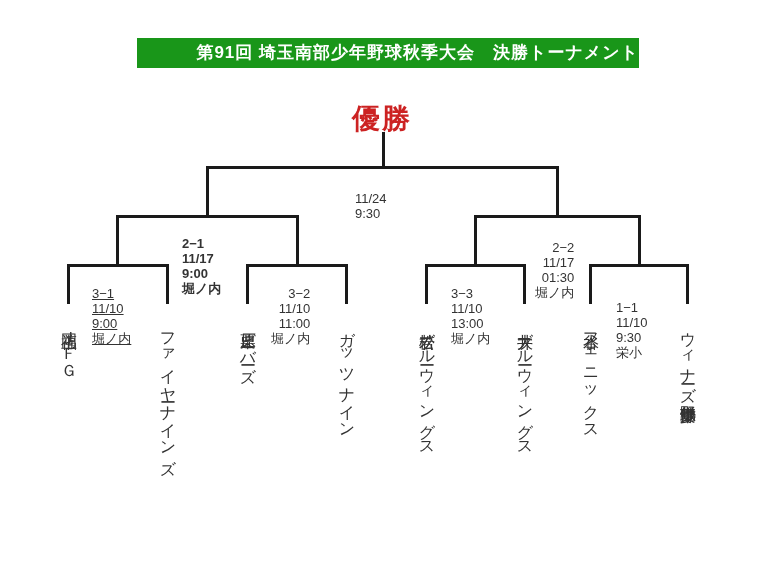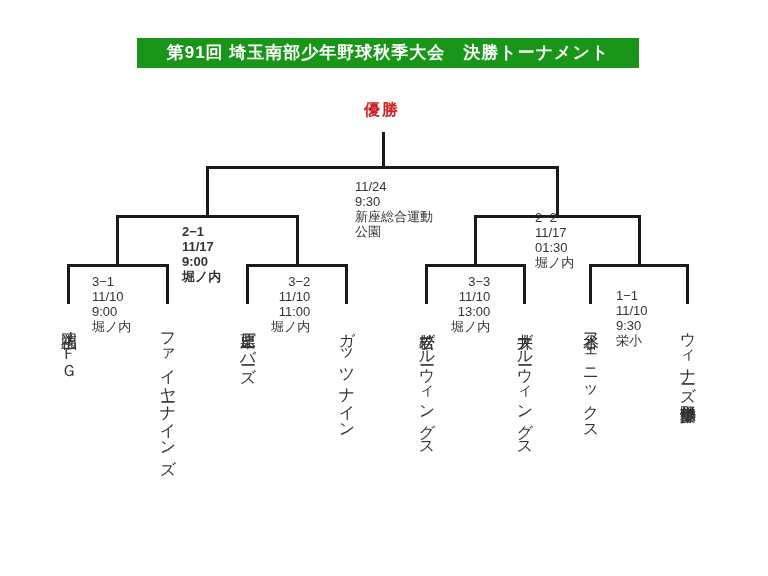--- a/index.html
+++ b/index.html
@@ -8,35 +8,36 @@
     width:768px; height:576px;
     background:#ffffff;
     font-family:"Liberation Sans","DejaVu Sans",sans-serif;
     overflow:hidden;
   }
   .banner {
     position:absolute; left:137px; top:38px; width:502px; height:30px;
     background:var(--header-bg,#199619);
     color:var(--header-text,#ffffff);
     font-size:17px; font-weight:bold;
-    line-height:30px; text-align:center;
+    line-height:30px; text-align:right;
     letter-spacing:1px;
   }
   .champion {
     position:absolute; left:332px; top:100px; width:100px;
     text-align:center;
     color:var(--champion-red,#cc2222);
-    font-size:16px; font-weight:600; letter-spacing:2px;
+    font-size:28px; font-weight:600; letter-spacing:2px;
   }
   .ln { position:absolute; background:var(--line-black,#1a1a1a); }
   .match-label {
     position:absolute;
     font-size:13px; line-height:15px;
     color:var(--label-text,#333333);
     white-space:normal;
+    margin-top:12px;
   }
   .team {
     position:absolute; top:321px; width:16px;
     writing-mode:vertical-rl; text-orientation:mixed;
     font-size:16px; line-height:16px;
     color:var(--label-text,#333333);
     white-space:nowrap;
   }
 </style>
 </head>
@@ -72,49 +73,48 @@
   <div class="ln" style="left:246px;top:264px;width:3px;height:40px;"></div>
   <div class="ln" style="left:345px;top:264px;width:3px;height:40px;"></div>
   <div class="ln" style="left:425px;top:264px;width:3px;height:40px;"></div>
   <div class="ln" style="left:523px;top:264px;width:3px;height:40px;"></div>
   <div class="ln" style="left:589px;top:264px;width:3px;height:40px;"></div>
   <div class="ln" style="left:686px;top:264px;width:3px;height:40px;"></div>
 
   <div class="match-label" style="left:355px;top:179px;width:86px;">
     <div>11/24</div>
     <div>9:30</div>
-    <div>新座総合運動公園</div>
   </div>
 
   <div class="match-label" style="left:182px;top:224px;font-weight:bold;">
     <div>2−1</div>
     <div>11/17</div>
     <div>9:00</div>
     <div>堀ノ内</div>
   </div>
-  <div class="match-label" style="left:535px;top:210px;">
+  <div class="match-label" style="left:535px;top:228px;text-align:right;">
     <div>2−2</div>
     <div>11/17</div>
     <div>01:30</div>
     <div>堀ノ内</div>
   </div>
 
-  <div class="match-label" style="left:92px;top:274px;">
+  <div class="match-label" style="left:92px;top:274px;text-decoration:underline;">
     <div>3−1</div>
     <div>11/10</div>
     <div>9:00</div>
     <div>堀ノ内</div>
   </div>
   <div class="match-label" style="left:271px;top:274px;text-align:right;">
     <div>3−2</div>
     <div>11/10</div>
     <div>11:00</div>
     <div>堀ノ内</div>
   </div>
-  <div class="match-label" style="left:451px;top:274px;text-align:right;">
+  <div class="match-label" style="left:451px;top:274px;">
     <div>3−3</div>
     <div>11/10</div>
     <div>13:00</div>
     <div>堀ノ内</div>
   </div>
   <div class="match-label" style="left:616px;top:288px;">
     <div>1−1</div>
     <div>11/10</div>
     <div>9:30</div>
     <div>栄小</div>

